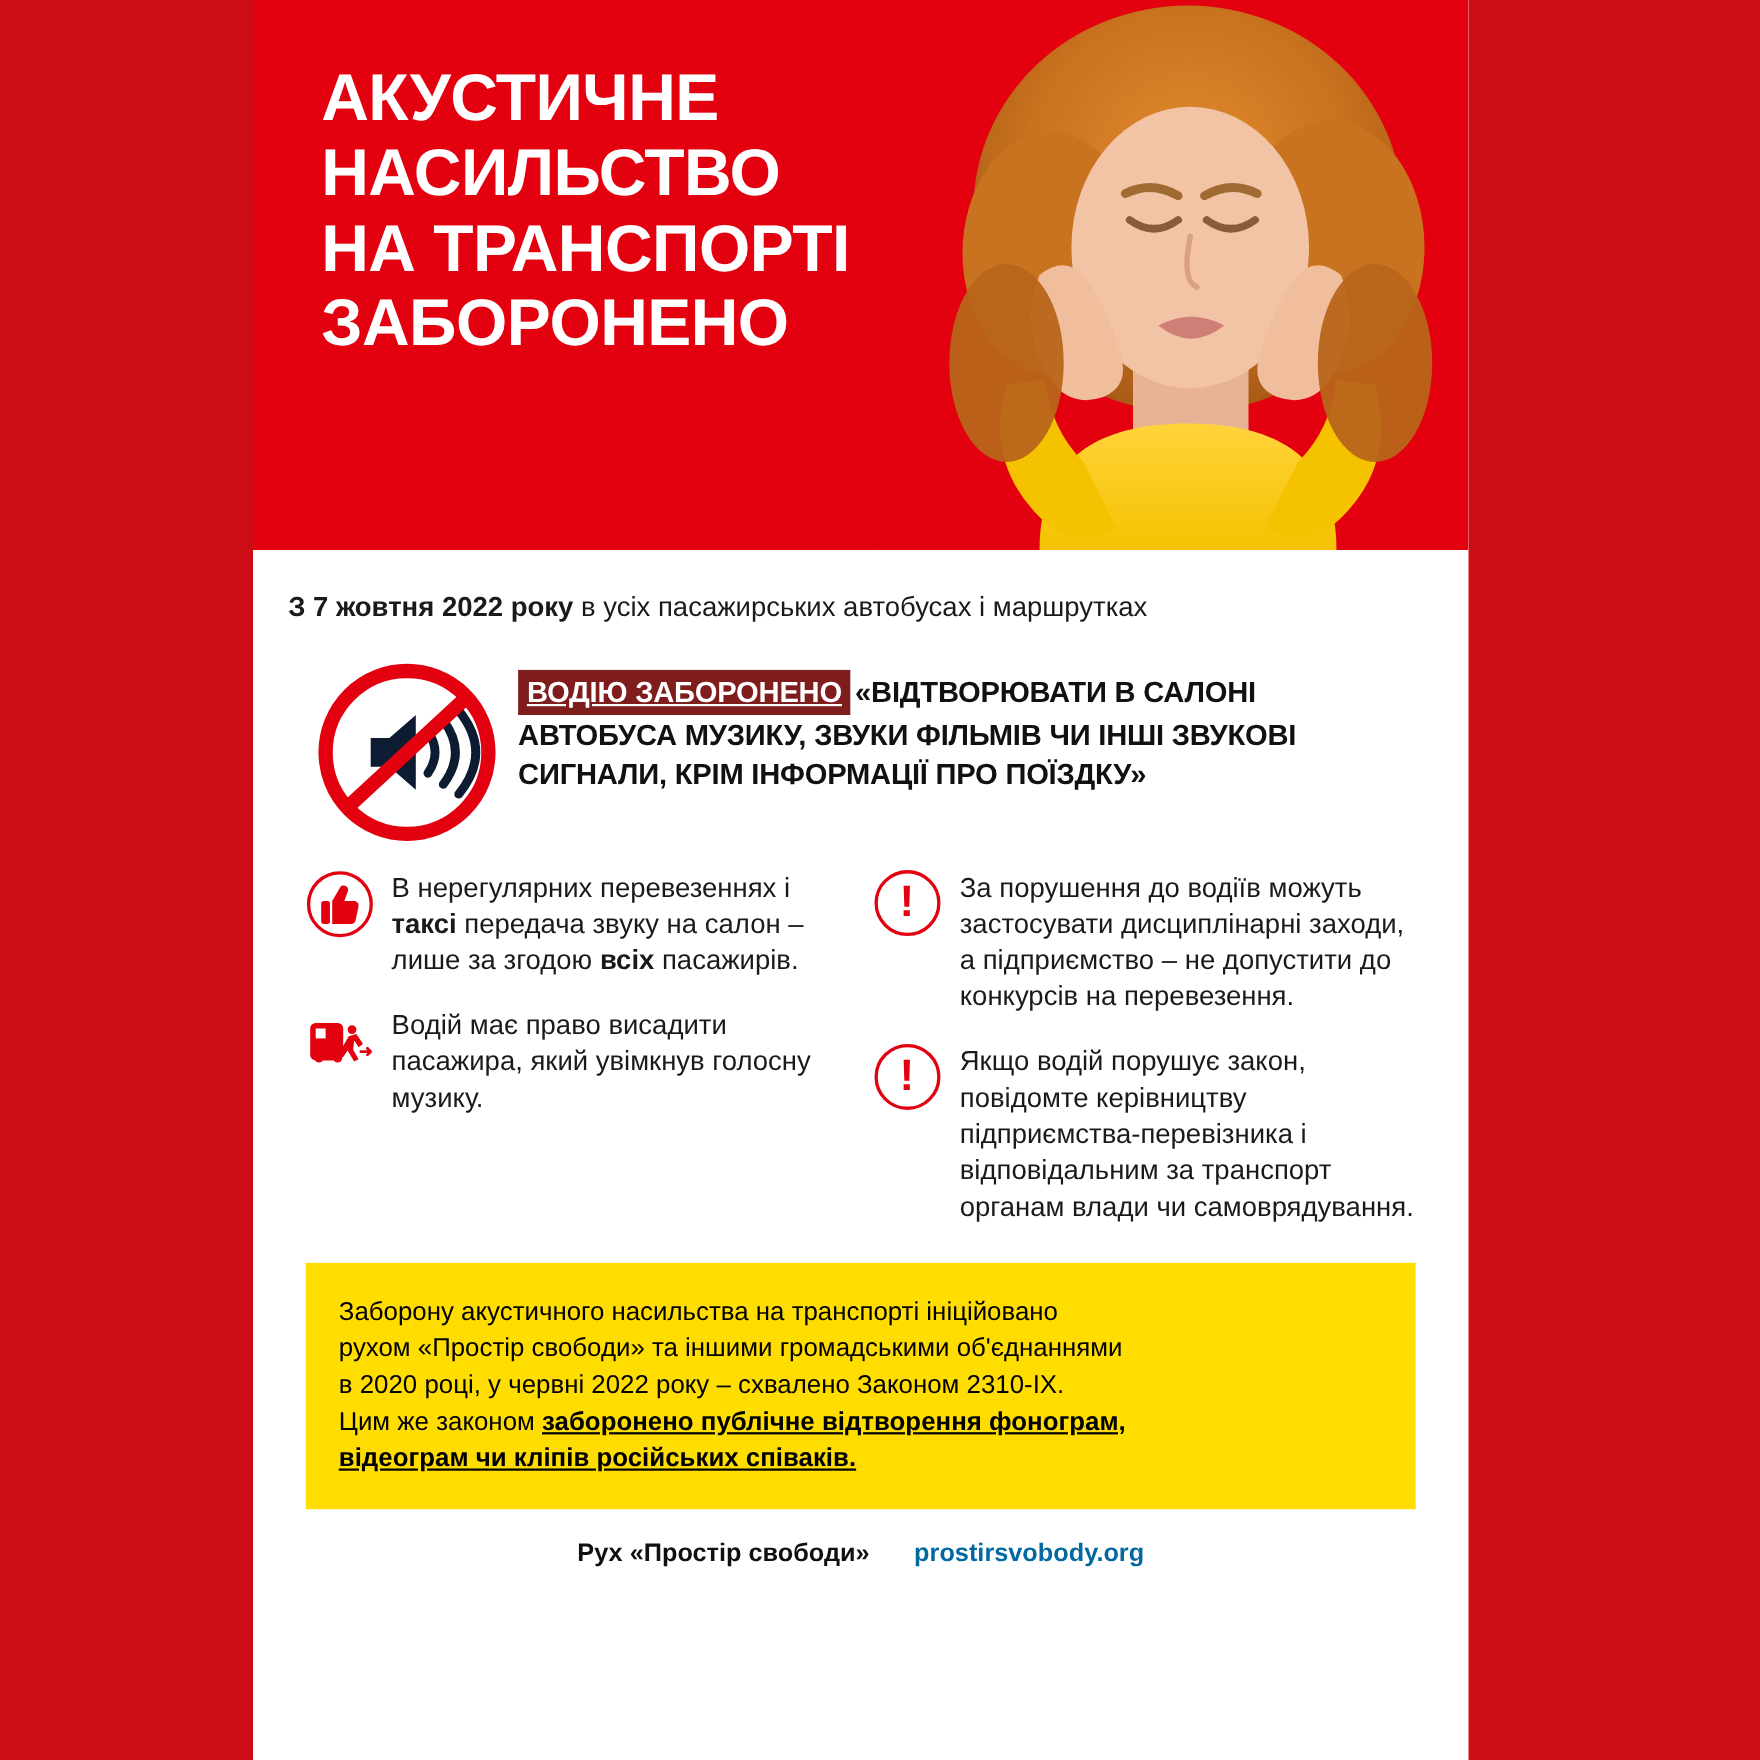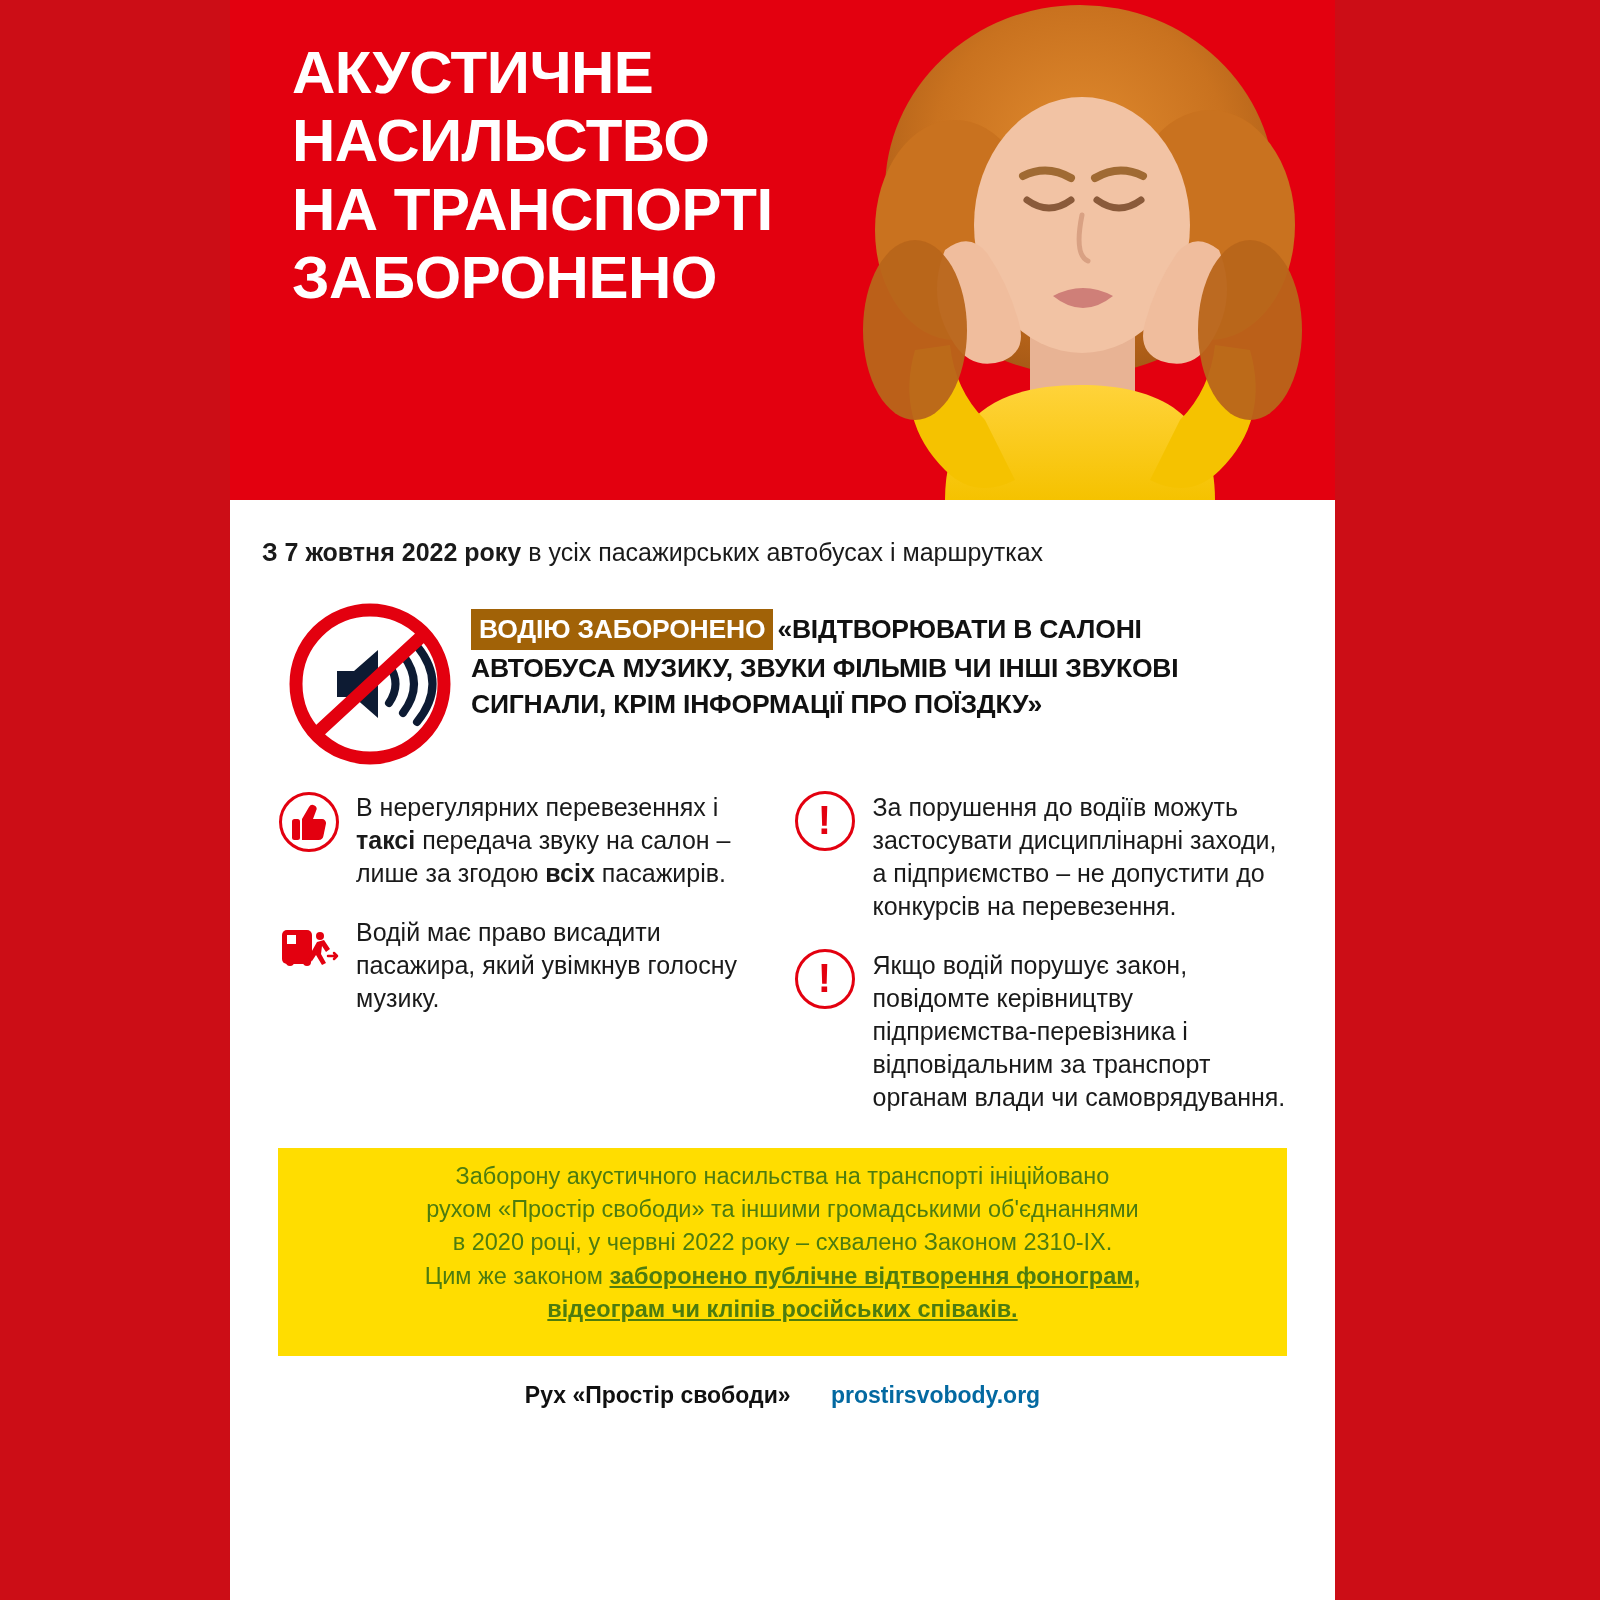--- a/index.html
+++ b/index.html
@@ -26,21 +26,21 @@
   .header {
     position: relative;
     width: 100%;
     height: 500px;
     background: #e3000f;
     overflow: hidden;
   }
   .header-title {
     position: absolute;
     left: 62px;
-    top: 39px;
+    top: 55px;
     width: 560px;
     color: #ffffff;
     font-weight: bold;
     font-size: 60px;
     line-height: 1.14;
     letter-spacing: -0.5px;
     text-transform: uppercase;
     font-family: "Liberation Sans", sans-serif;
   }
   .header-title div { white-space: nowrap; }
@@ -77,25 +77,26 @@
     padding-left: 16px;
     padding-top: 14px;
     font-weight: bold;
     font-size: 26.5px;
     line-height: 1.36;
     color: #111111;
     letter-spacing: -0.2px;
     text-transform: uppercase;
   }
   .ban-hl {
-    background: #a16207;
+    background: #7f1d1d;
     color: #ffffff;
     padding: 2px 8px 3px 8px;
     margin-right: 4px;
     display: inline-block;
+    text-decoration: underline;
   }
   
   .cols {
     display: flex;
     padding: 22px 48px 0 48px;
     gap: 24px;
   }
   .col { flex: 1 1 50%; }
   .item {
     display: flex;
@@ -128,25 +129,24 @@
     color: #e3000f;
     font-weight: bold;
     font-size: 40px;
     line-height: 1;
     margin-top: -2px;
   }
   
   .note {
     margin: 8px 48px 0 48px;
     background: #ffdd00;
-    padding: 12px 30px 30px 30px;
-    text-align: center;
+    padding: 28px 30px 30px 30px;
     font-size: 23.5px;
     line-height: 1.42;
-    color: #4d7c0f;
+    color: #000000;
   }
   .note b { font-weight: bold; text-decoration: underline; }
   
   .footer {
     margin-top: 26px;
     text-align: center;
     font-size: 23px;
     font-weight: bold;
     color: #101010;
   }

